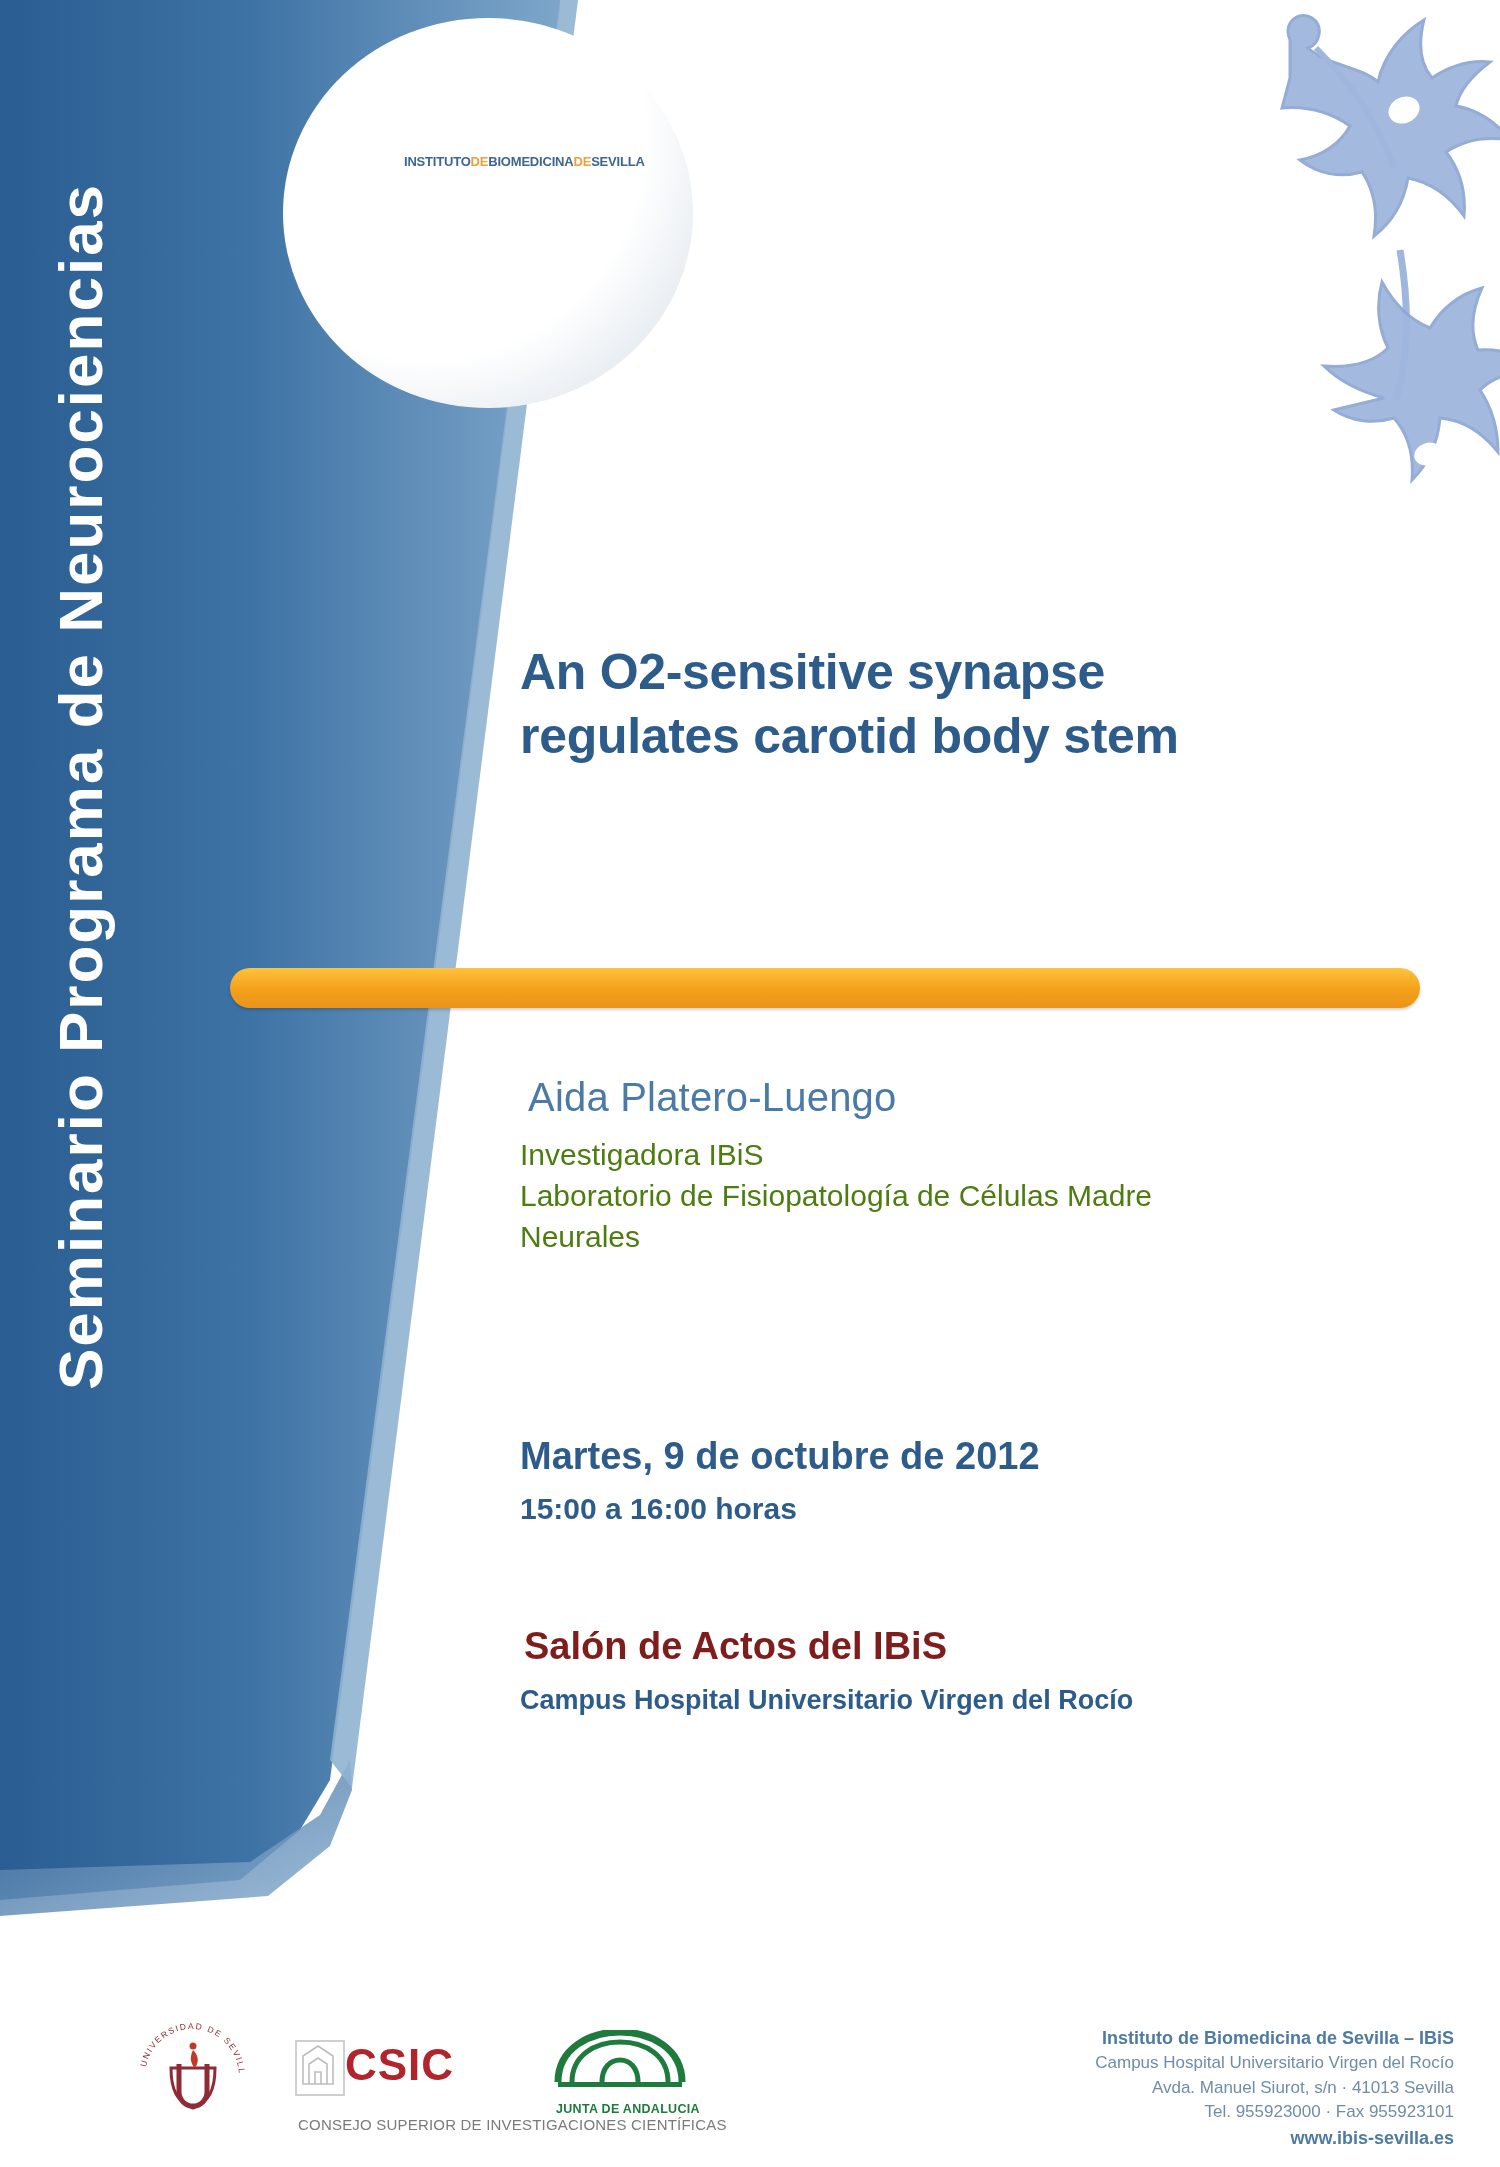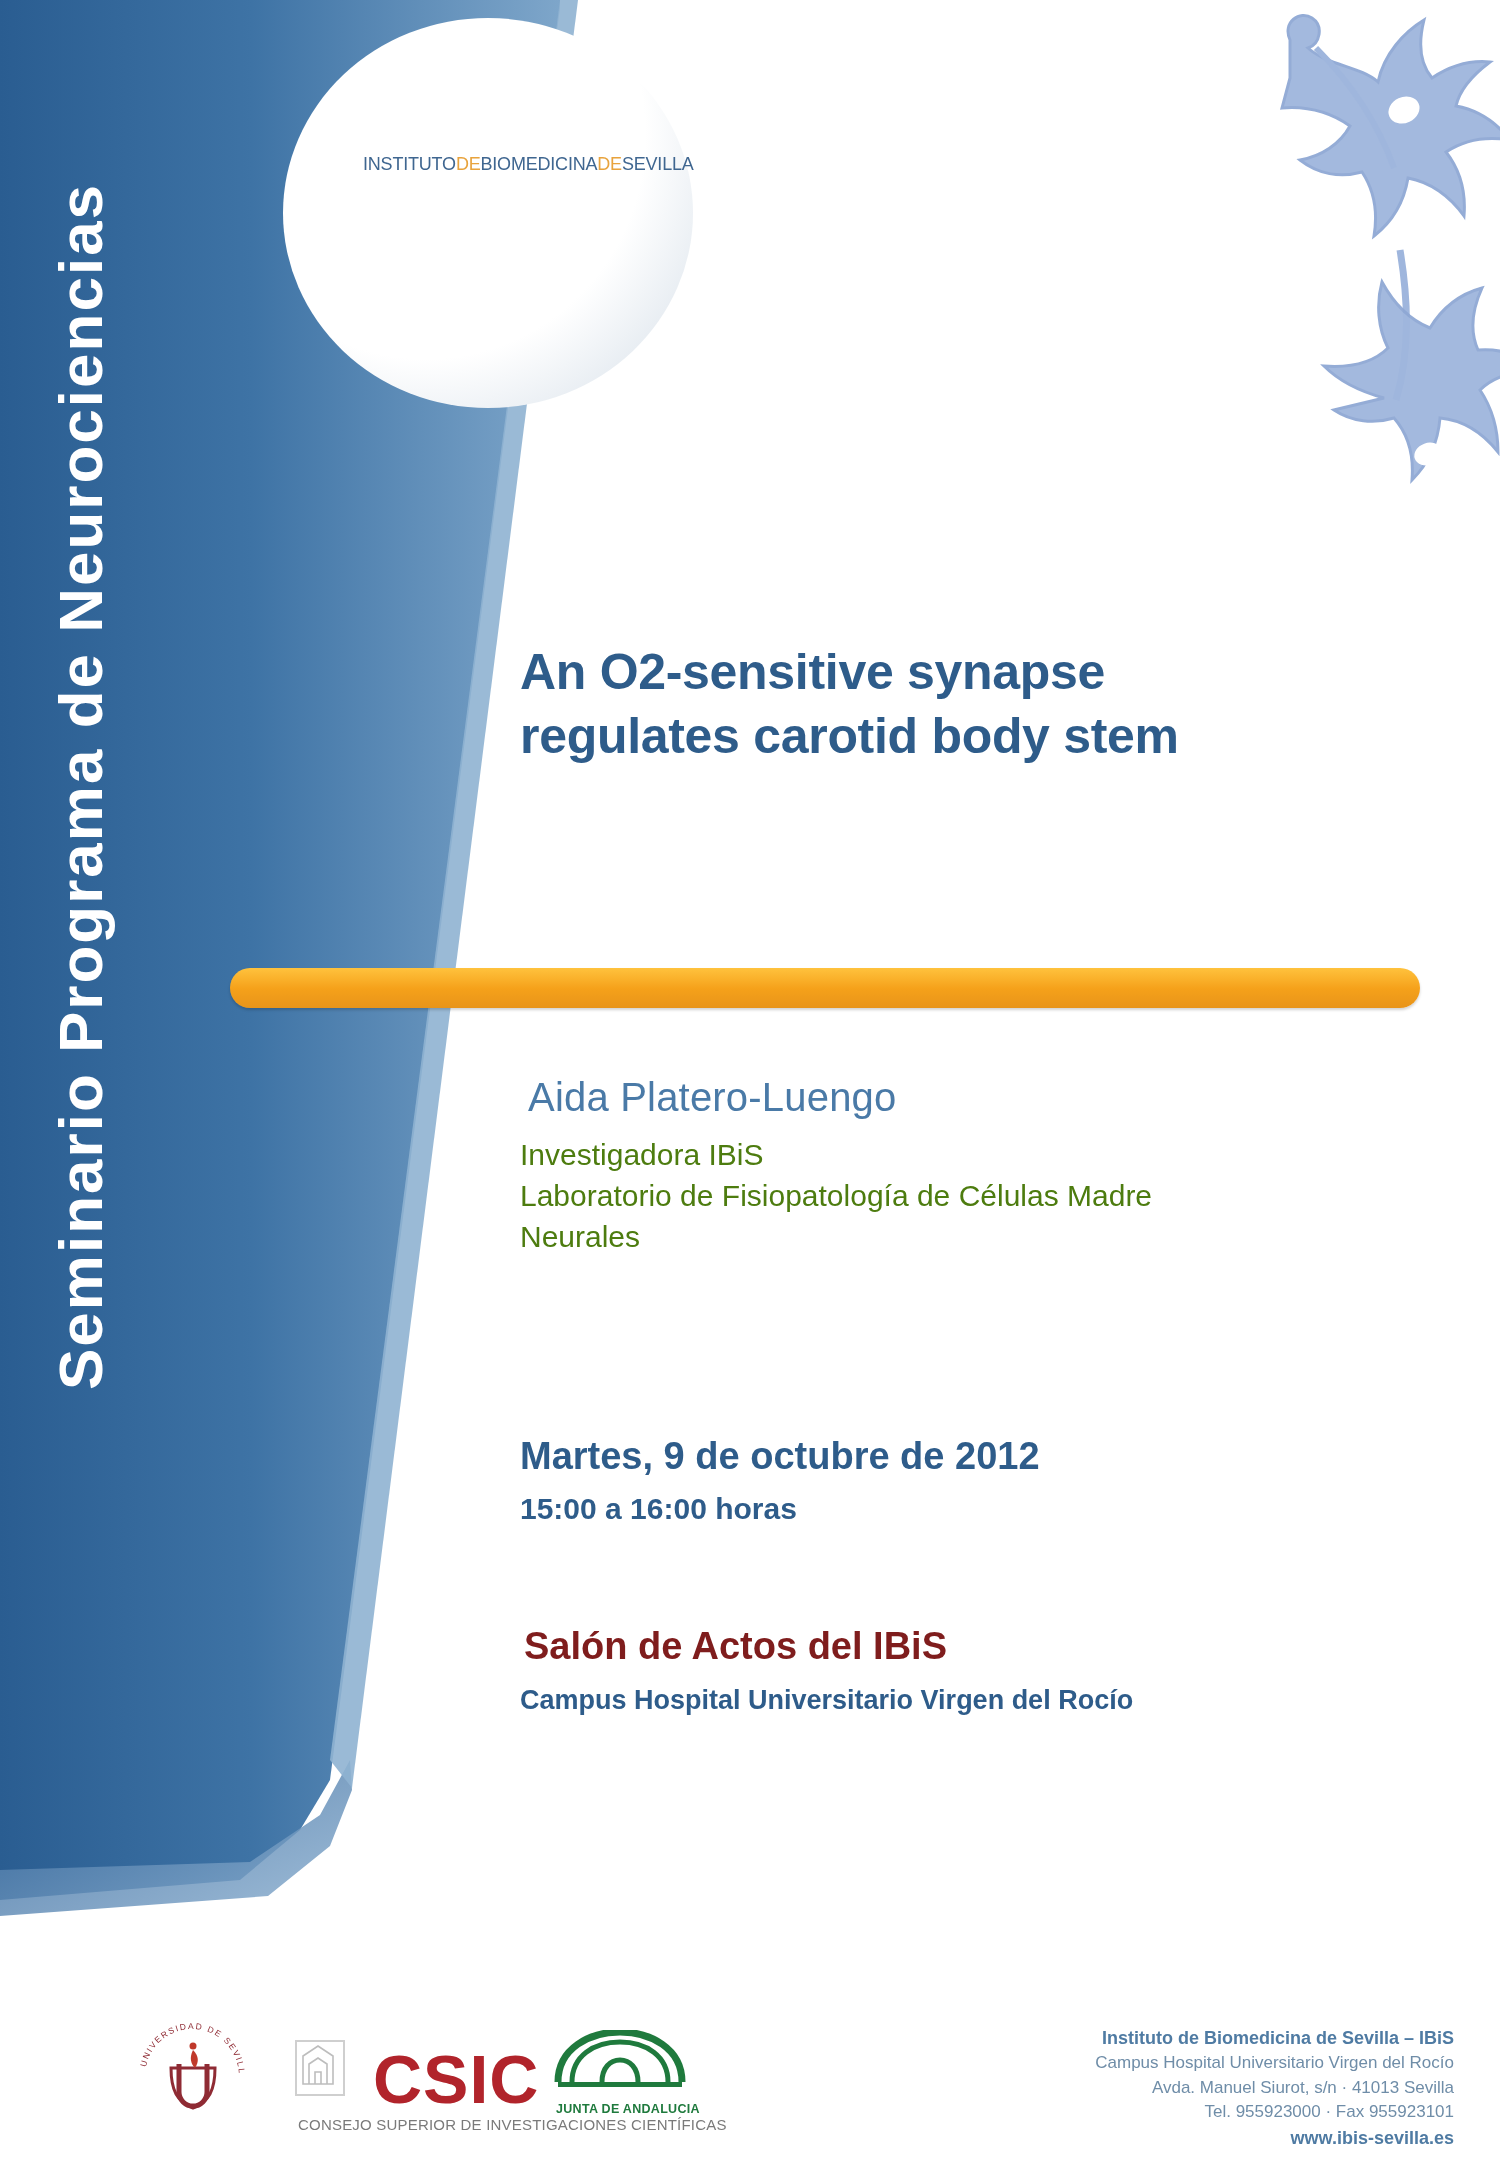--- a/index.html
+++ b/index.html
@@ -89,24 +89,25 @@
     position: absolute;
     left: 152px;
     top: 6px;
     width: 24px;
     height: 24px;
     border-radius: 50%;
     background: #f5a623;
   }
   .logo-sub {
     margin-top: 6px;
-    font-size: 18px;
-    font-weight: normal;
+    font-size: 13px;
+    font-weight: bold;
     letter-spacing: -0.2px;
     white-space: nowrap;
+    margin-left: 41px;
   }
   .logo-sub .blue { color: #3f6690; }
   .logo-sub .orange { color: #e8a33d; }
 
   
   .neurons {
     position: absolute;
     right: 0;
     top: 0;
     width: 520px;
@@ -223,25 +224,24 @@
     position: absolute;
     left: 155px;
     top: 14px;
     width: 240px;
     height: 90px;
   }
   .csic-word {
     position: absolute;
     left: 55px;
     top: 6px;
-    font-size: 68px;
+    font-size: 44px;
     font-weight: bold;
     color: #b1242b;
     letter-spacing: 1px;
-    margin-left: 28px;
   }
   .csic-sub {
     position: absolute;
     left: 8px;
     top: 66px;
     font-size: 15px;
     color: #7a7a7a;
     letter-spacing: 0.2px;
     white-space: nowrap;
     margin-top: 16px;

